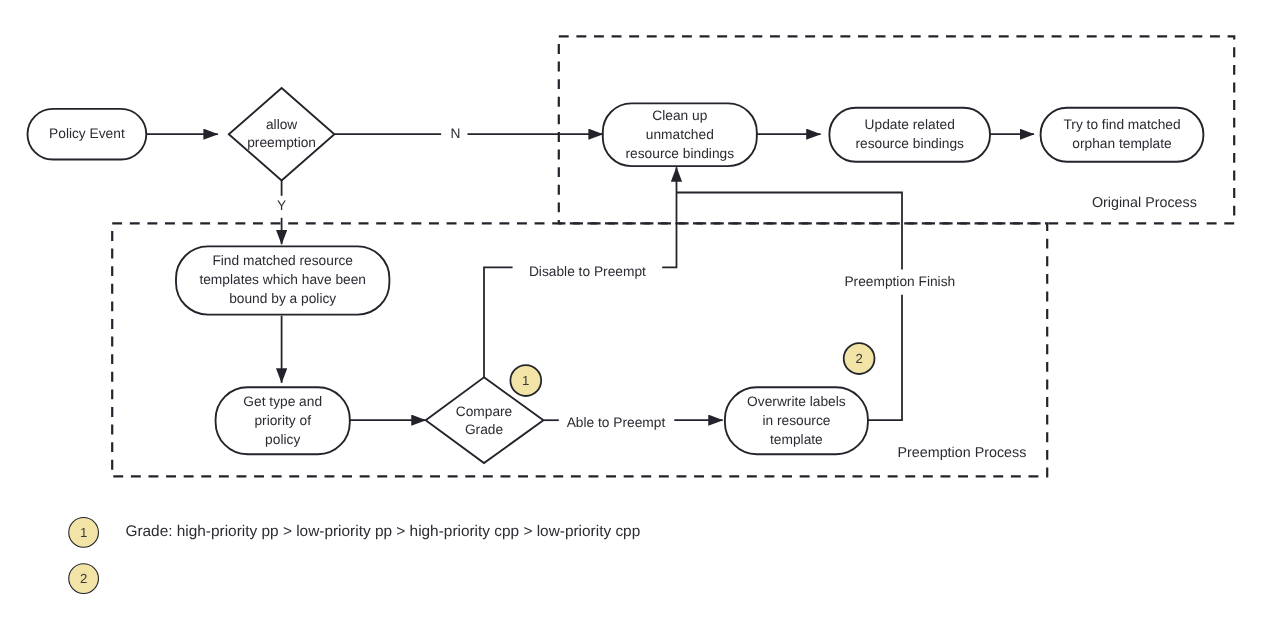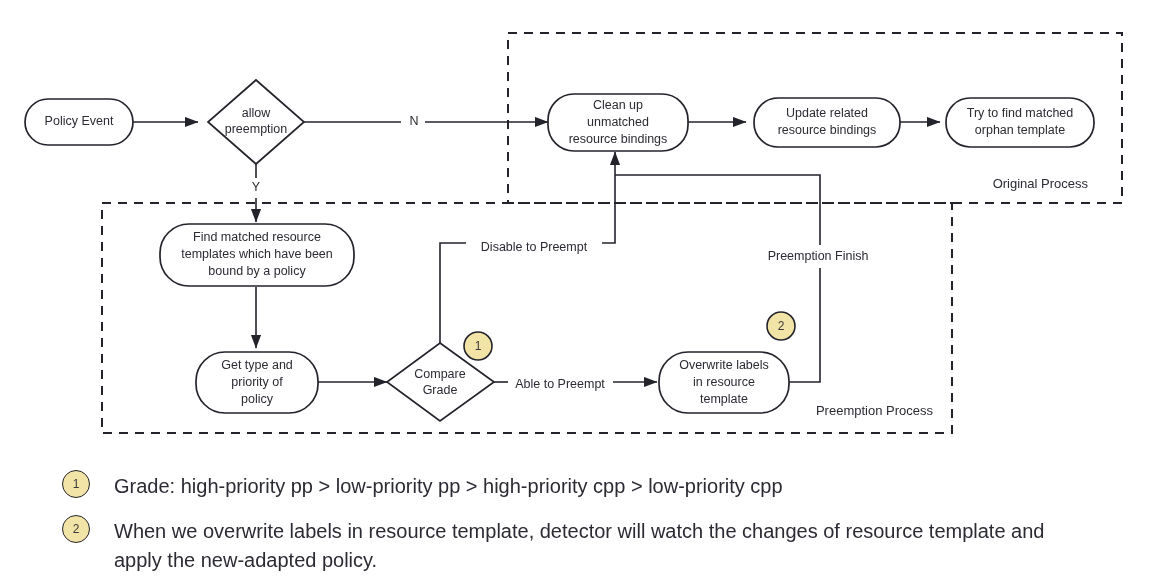--- a/index.html
+++ b/index.html
@@ -98,21 +98,21 @@
     border: 1.6px solid #23232b;
     color: #3a3a3a;
     font-size: 12px;
     display: flex;
     align-items: center;
     justify-content: center;
     margin-right: 24px;
   }
   .footnote-text {
     font-family: "Liberation Sans", sans-serif;
-    font-size: 20px;
+    font-size: 14px;
     color: #2b2b33;
     line-height: 1.45;
     padding-top: 2px;
     max-width: 940px;
   }
 </style>
 </head>
 <body>
 
 <div id="canvas">
@@ -206,17 +206,16 @@
     <text class="badge-text" x="781" y="327">2</text>
   </svg>
 
   <div class="footnotes">
     <div class="footnote-row">
       <div class="footnote-badge">1</div>
       <div class="footnote-text">Grade: high-priority pp &gt; low-priority pp &gt; high-priority cpp &gt; low-priority cpp</div>
     </div>
     <div class="footnote-row">
       <div class="footnote-badge">2</div>
-      <div class="footnote-text">When we overwrite labels in resource template, detector will watch the changes of resource template and apply the new-adapted policy.</div>
     </div>
   </div>
 
 </div>
 
 </body></html>

